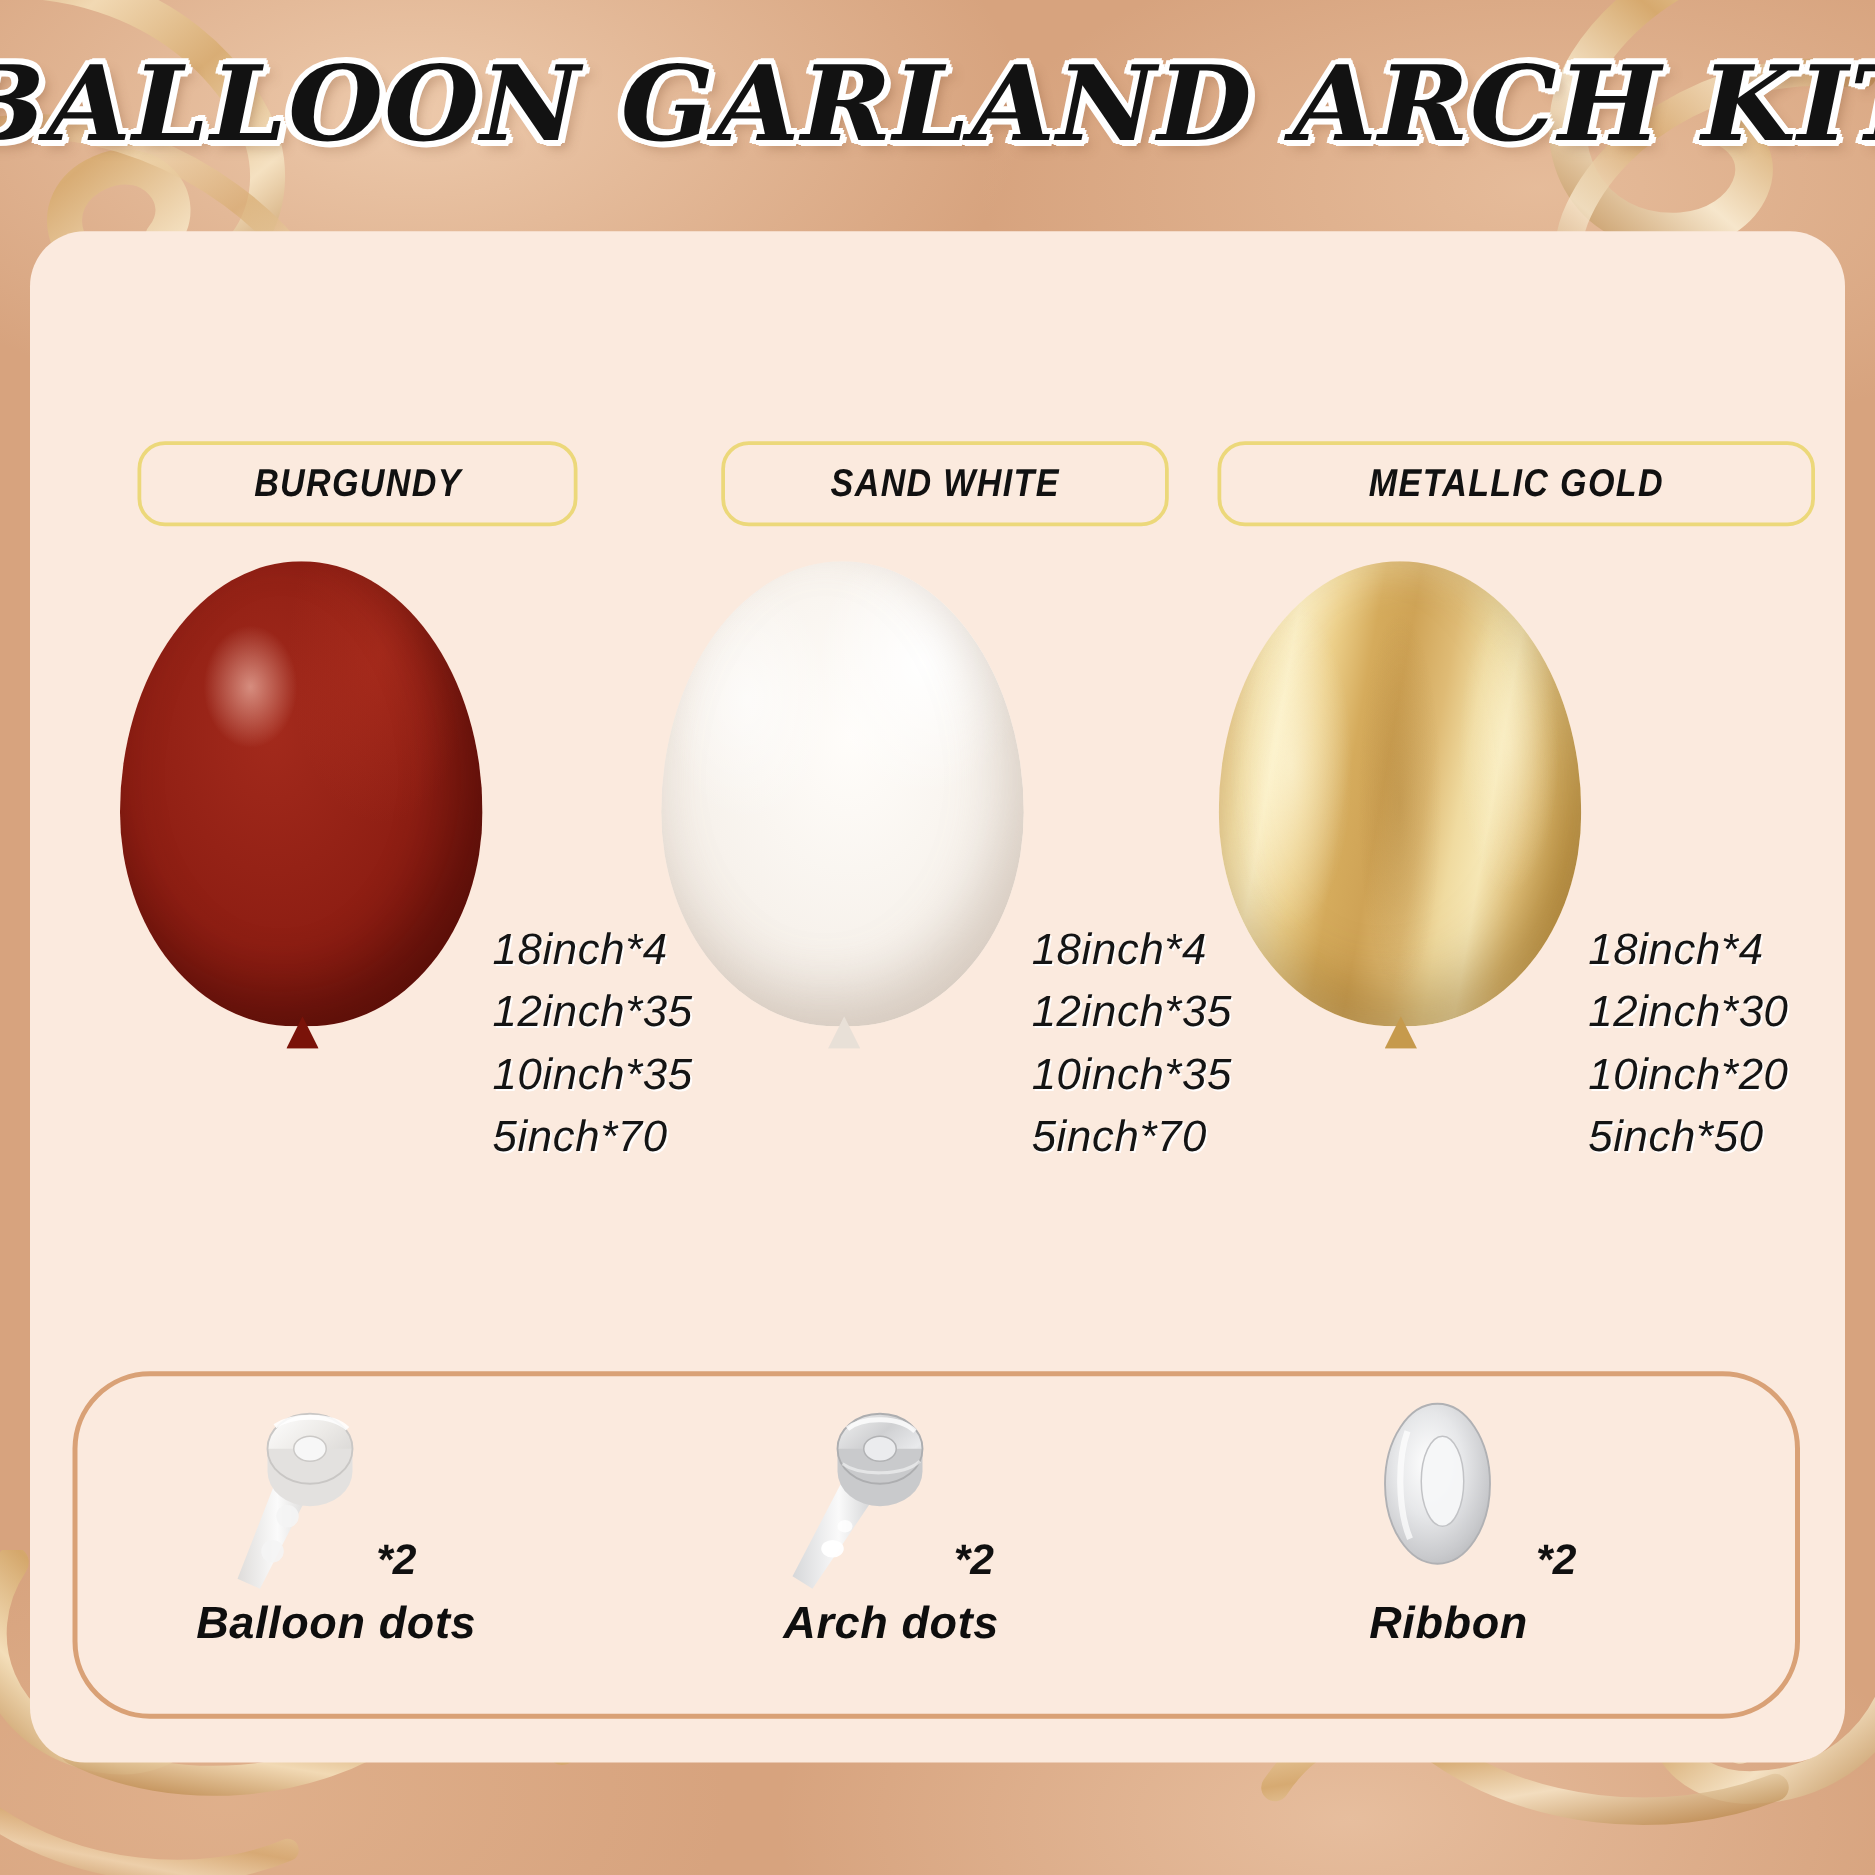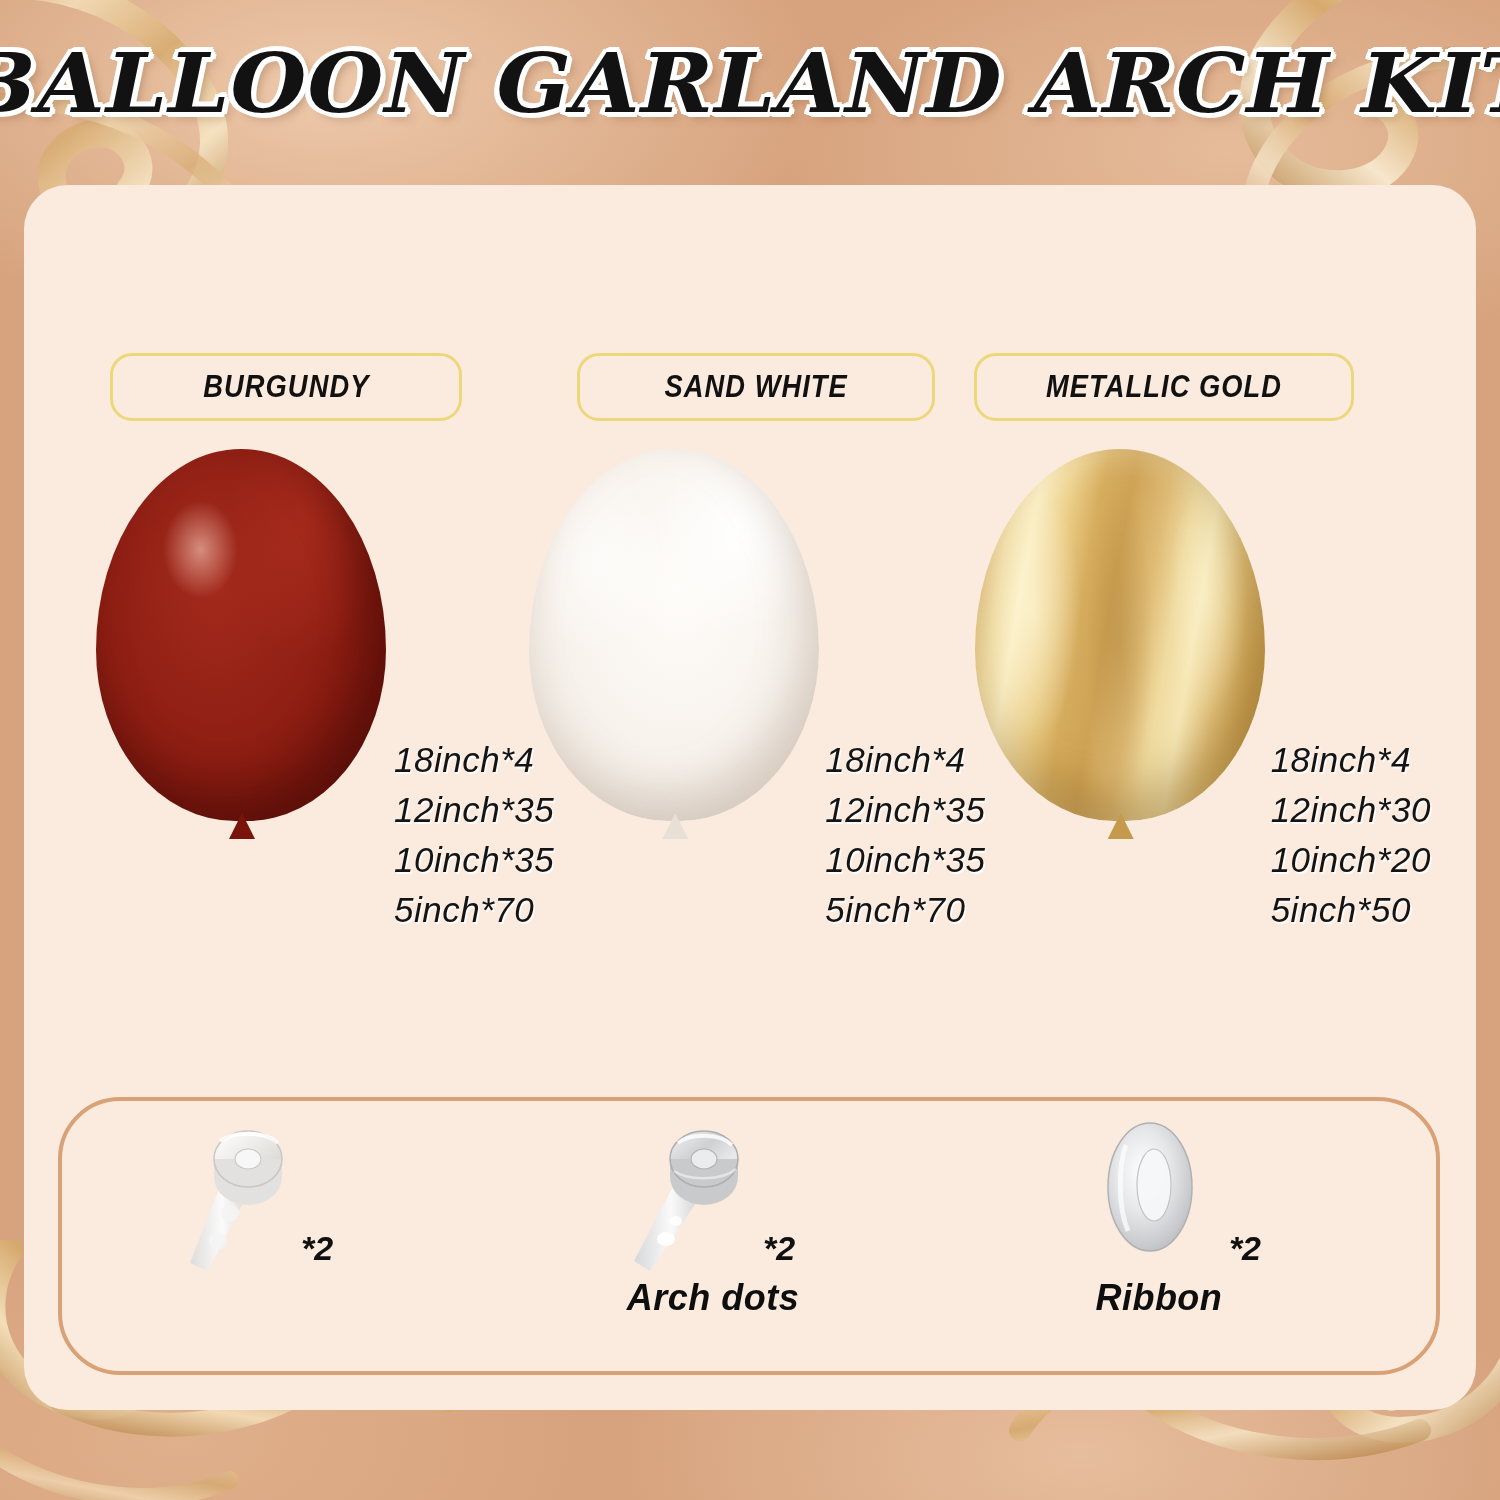--- a/index.html
+++ b/index.html
@@ -80,21 +80,21 @@
     left: 24px; top: 0;
     width: 352px; height: 68px;
     border: 3px solid #ecd87a;
     border-radius: 22px;
     background: #fbeade;
     display: flex;
     align-items: center;
     justify-content: center;
   }
   .col-2 .pill { left: 6px; width: 358px; margin-left: 42px; }
-  .col-3 .pill { left: 1px;  width: 380px; }
+  .col-3 .pill { left: 1px;  width: 478px; }
 
   .pill-label {
     font-family: "Liberation Sans", sans-serif;
     font-weight: bold;
     font-style: italic;
     font-size: 31px;
     letter-spacing: 1.2px;
     color: #111;
     transform: scaleX(.88);
     white-space: nowrap;
@@ -372,20 +372,21 @@
           <path d="M46,156 L28,148 L64,56 L92,66 Z" fill="url(#strip1)"></path>
           <circle cx="56" cy="126" r="9" fill="#f4f4f4" opacity=".9"></circle>
           <circle cx="68" cy="98" r="9" fill="#f4f4f4" opacity=".9"></circle>
           <ellipse cx="86" cy="44" rx="34" ry="28" fill="url(#tape1)"></ellipse>
           <path d="M52,44 L52,62 A34,28 0 0,0 120,62 L120,44 Z" fill="#e3e1df"></path>
           <ellipse cx="86" cy="44" rx="34" ry="28" fill="none" stroke="#c9c7c5" stroke-width="1.5"></ellipse>
           <ellipse cx="86" cy="44" rx="13" ry="10" fill="#f7f7f7" stroke="#cbc9c7" stroke-width="1.2"></ellipse>
           <path d="M58,26 C72,16 104,16 116,28" fill="none" stroke="#ffffff" stroke-width="4" opacity=".85"></path>
         </svg>
         <div class="acc-qty">*2</div>
+        <div class="acc-name">Balloon dots</div>
       </div>
 
       <div class="acc acc-2">
         <svg class="acc-art" viewBox="0 0 170 160">
           <defs>
             <linearGradient id="tape2" x1="0" y1="0" x2="1" y2="1">
               <stop offset="0" stop-color="#f2f2f2"></stop>
               <stop offset=".4" stop-color="#cfd0d2"></stop>
               <stop offset=".7" stop-color="#e9eaec"></stop>
               <stop offset="1" stop-color="#b9babc"></stop>

